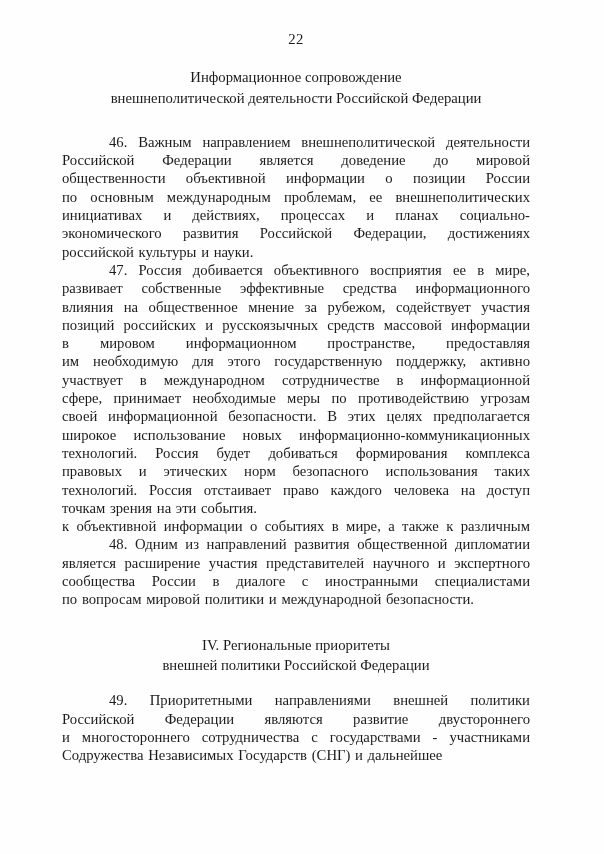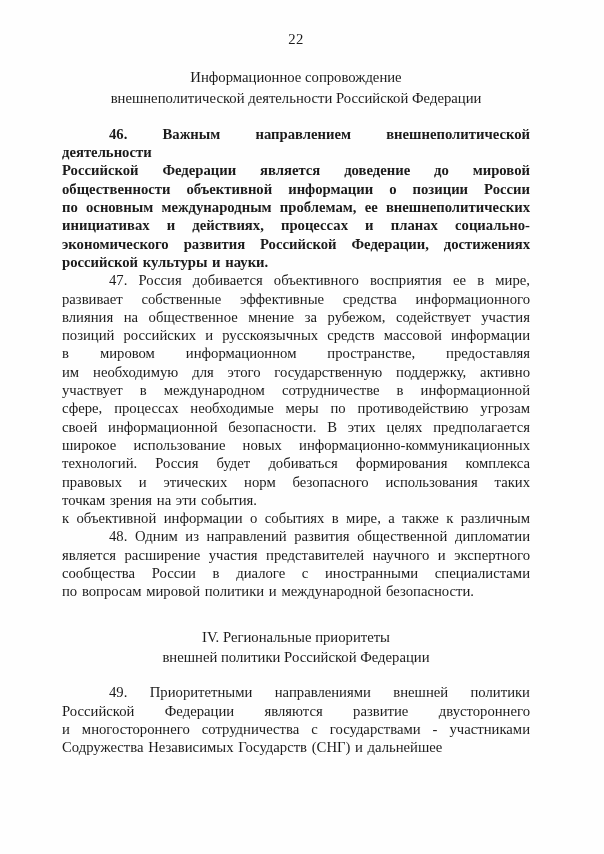--- a/index.html
+++ b/index.html
@@ -37,22 +37,21 @@
     text-align: center;
     text-align-last: center;
   }
   .heading-iv {
     margin-top: 26px;
   }
   .para {
     margin: 0;
   }
   .para-first {
-    margin-top: 16px;
-    font-weight: bold;
+    margin-top: 24px;
   }
   .para-49 {
     margin-top: 15px;
   }
   .para .line {
     text-align: justify;
     text-align-last: justify;
     word-spacing: 1px;
   }
   .para .line.first {
@@ -86,25 +85,26 @@
       </div>
 
     <div class="para">
         <div class="line first">47. Россия добивается объективного восприятия ее в мире,</div>
         <div class="line">развивает собственные эффективные средства информационного</div>
         <div class="line">влияния на общественное мнение за рубежом, содействует участия</div>
         <div class="line">позиций российских и русскоязычных средств массовой информации</div>
         <div class="line">в мировом информационном пространстве, предоставляя</div>
         <div class="line">им необходимую для этого государственную поддержку, активно</div>
         <div class="line">участвует в международном сотрудничестве в информационной</div>
-        <div class="line">сфере, процессах необходимые меры по противодействию угрозам</div>
+        <div class="line">сфере, принимает необходимые меры по противодействию угрозам</div>
         <div class="line">своей информационной безопасности. В этих целях предполагается</div>
         <div class="line">широкое использование новых информационно-коммуникационных</div>
         <div class="line">технологий. Россия будет добиваться формирования комплекса</div>
         <div class="line">правовых и этических норм безопасного использования таких</div>
+        <div class="line">технологий. Россия отстаивает право каждого человека на доступ</div>
         <div class="line last">точкам зрения на эти события.</div>
         <div class="line">к объективной информации о событиях в мире, а также к различным</div>
       </div>
 
     <div class="para">
         <div class="line first">48. Одним из направлений развития общественной дипломатии</div>
         <div class="line">является расширение участия представителей научного и экспертного</div>
         <div class="line">сообщества России в диалоге с иностранными специалистами</div>
         <div class="line last">по вопросам мировой политики и международной безопасности.</div>
       </div>

